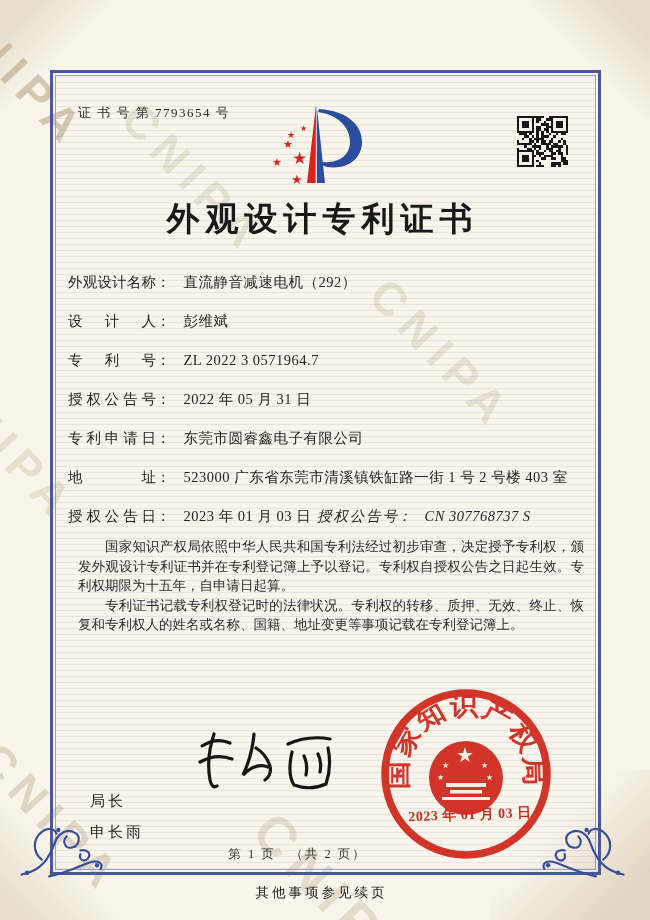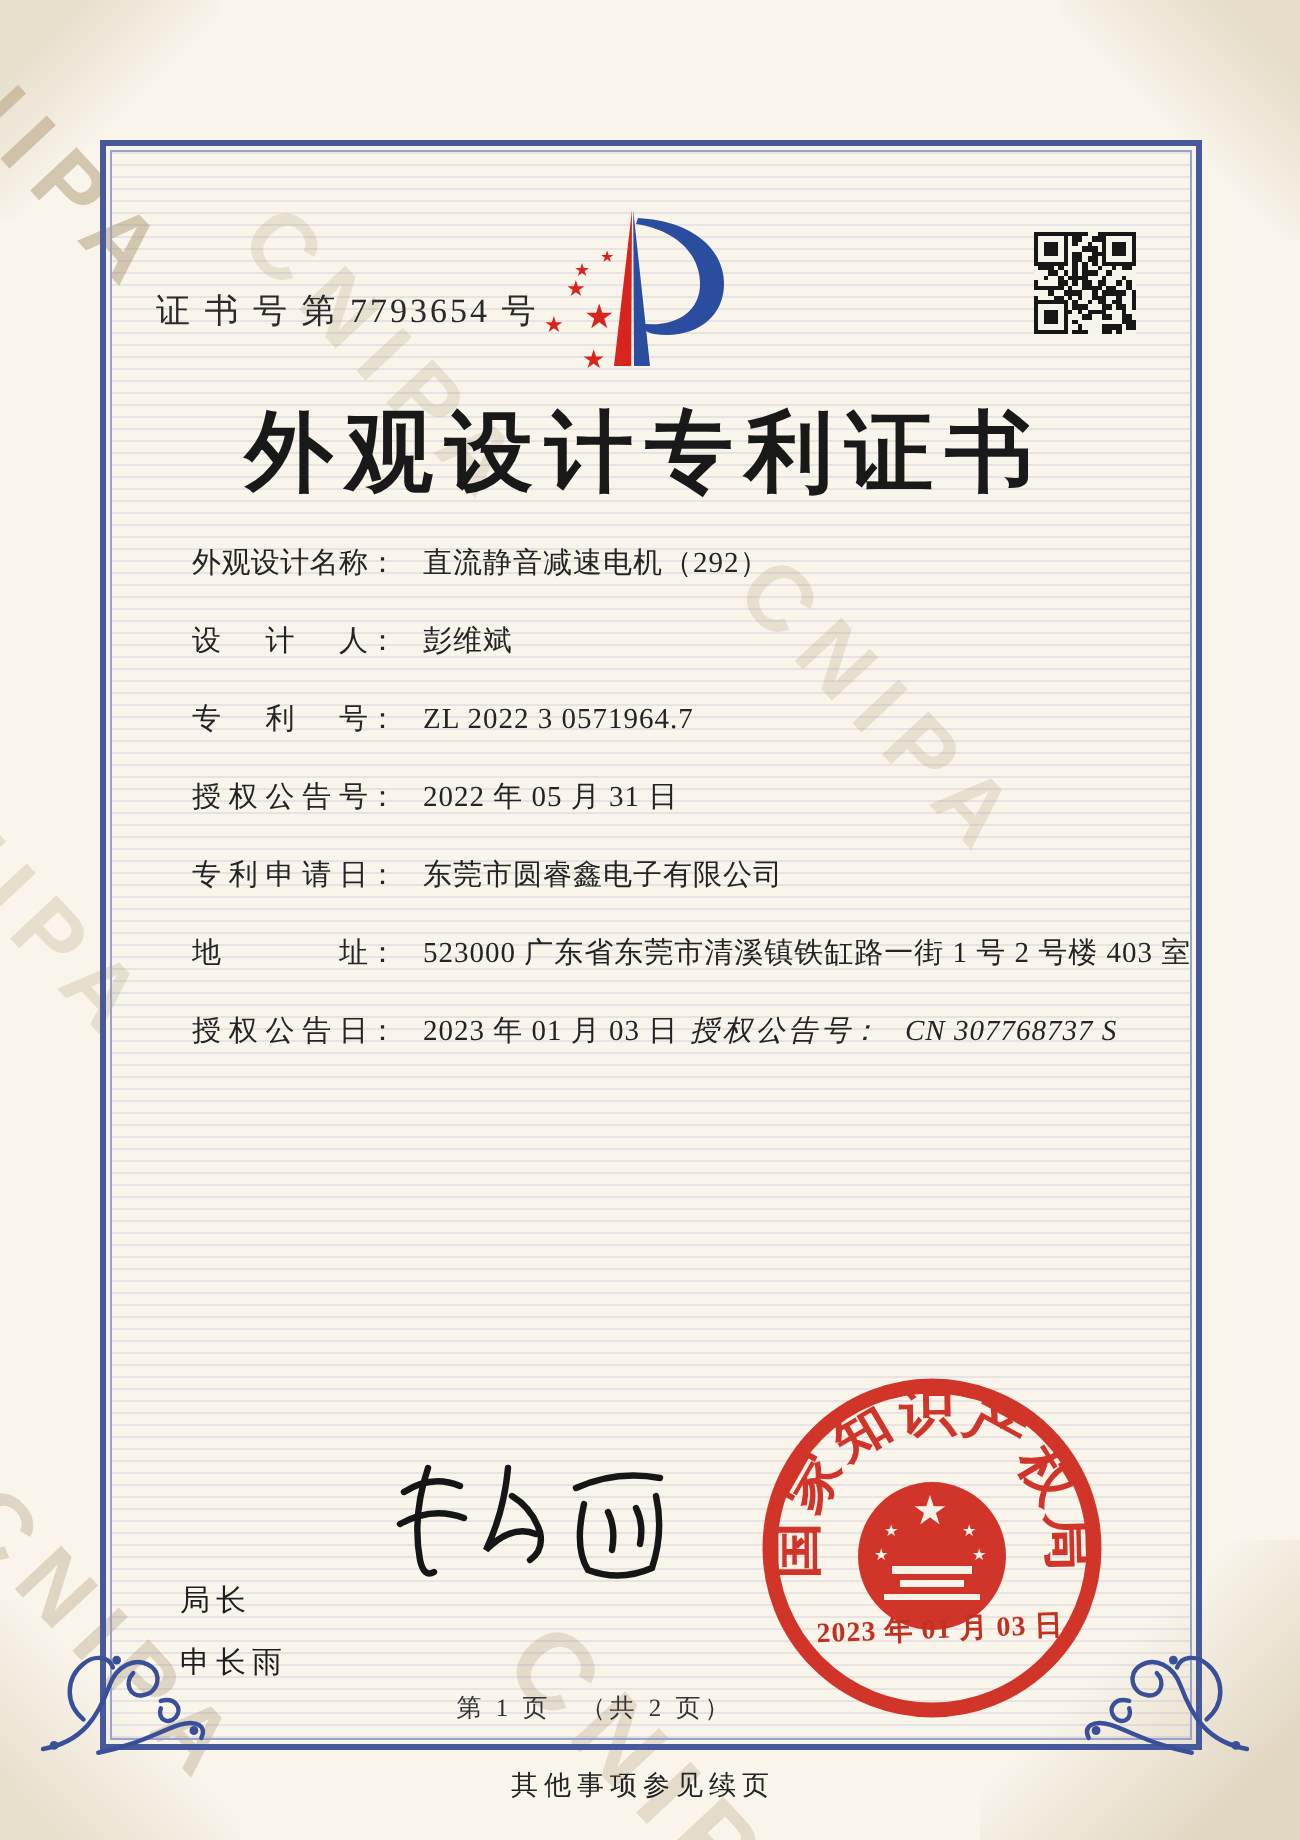--- a/index.html
+++ b/index.html
@@ -47,37 +47,37 @@
       rgba(128,118,176,0)   1px, rgba(128,118,176,0)   6px);
   }
 
   .flourish { position:absolute; z-index:6; }
   .flourish-left  { left:16px;  top:793px; }
   .flourish-right { left:537px; top:793px; }
 
   
   .cert-no {
     position:absolute; z-index:5; left:78px; top:104px;
-    font-size:17px; letter-spacing:1.5px; color:#2a2a2a; white-space:nowrap;margin-top:40px;
+    font-size:13px; letter-spacing:1.5px; color:#2a2a2a; white-space:nowrap;
   }
   .logo { position:absolute; z-index:5; left:266px; top:100px; }
   .qr {
     position:absolute; z-index:5; left:517px; top:116px; width:51px; height:51px;
     display:grid; grid-template-columns:repeat(21,1fr); grid-template-rows:repeat(21,1fr);
     background:#f7f4ec;
   }
   .qb { background:#171717; }
 
   .title {
     position:absolute; z-index:5; left:50px; top:197px; width:545px;
-    text-align:center; font-size:44px; font-weight:bold; letter-spacing:6px; color:#191919;
+    text-align:center; font-size:33px; font-weight:bold; letter-spacing:6px; color:#191919;
     white-space:nowrap;
   }
 
-  .fields { position:absolute; z-index:5; left:96px; top:272px; width:508px; font-size:14.5px; }
+  .fields { position:absolute; z-index:5; left:68px; top:272px; width:508px; font-size:14.5px; }
   .frow { position:relative; height:39px; line-height:21px; white-space:nowrap; color:#242424; }
   .flabel { display:inline-block; width:88px; text-align:justify; text-align-last:justify; vertical-align:top; }
   .colon { display:inline-block; margin-right:13px; }
   .fval { letter-spacing:0.5px; }
   .gpair2 { position:absolute; left:249px; top:0;font-style:italic; }
   .gpair2 .flabel { width:80px; }
 
   .paras { position:absolute; z-index:5; left:78px; top:537px; width:506px;
     font-size:13.5px; line-height:19.5px; text-align:justify; color:#2b2b2b; }
   .paras p { margin:0; text-indent:2em; }
@@ -597,20 +597,24 @@
     </div>
     <div class="frow">
       <span class="flabel">地址</span><span class="colon">：</span><span class="fval">523000 广东省东莞市清溪镇铁缸路一街 1 号 2 号楼 403 室</span>
     </div>
     <div class="frow">
       <span><span class="flabel">授权公告日</span><span class="colon">：</span><span class="fval">2023 年 01 月 03 日</span></span>
       <span class="gpair2"><span class="flabel">授权公告号</span><span class="colon">：</span><span class="fval">CN 307768737 S</span></span>
     </div>
   </div>
 
+  <div class="paras">
+    <p>国家知识产权局依照中华人民共和国专利法经过初步审查，决定授予专利权，颁发外观设计专利证书并在专利登记簿上予以登记。专利权自授权公告之日起生效。专利权期限为十五年，自申请日起算。</p>
+    <p>专利证书记载专利权登记时的法律状况。专利权的转移、质押、无效、终止、恢复和专利权人的姓名或名称、国籍、地址变更等事项记载在专利登记簿上。</p>
+  </div>
 
   <div class="sig-block">
     <div>局长</div>
     <div>申长雨</div>
   </div>
 
   <svg class="autograph" width="150" height="78" viewBox="0 0 150 78">
     <g fill="none" stroke="#161616" stroke-width="3.2" stroke-linecap="round">
       <path d="M18,12 Q10,36 14,58 Q16,67 21,64"></path>
       <path d="M6,24 Q20,15 34,21"></path>

